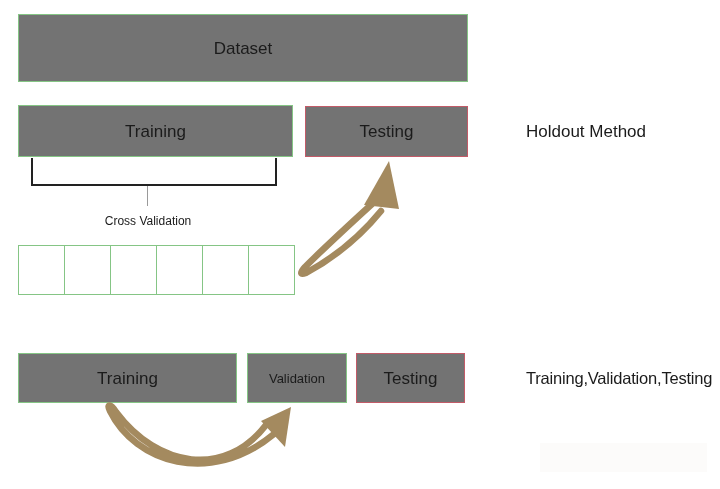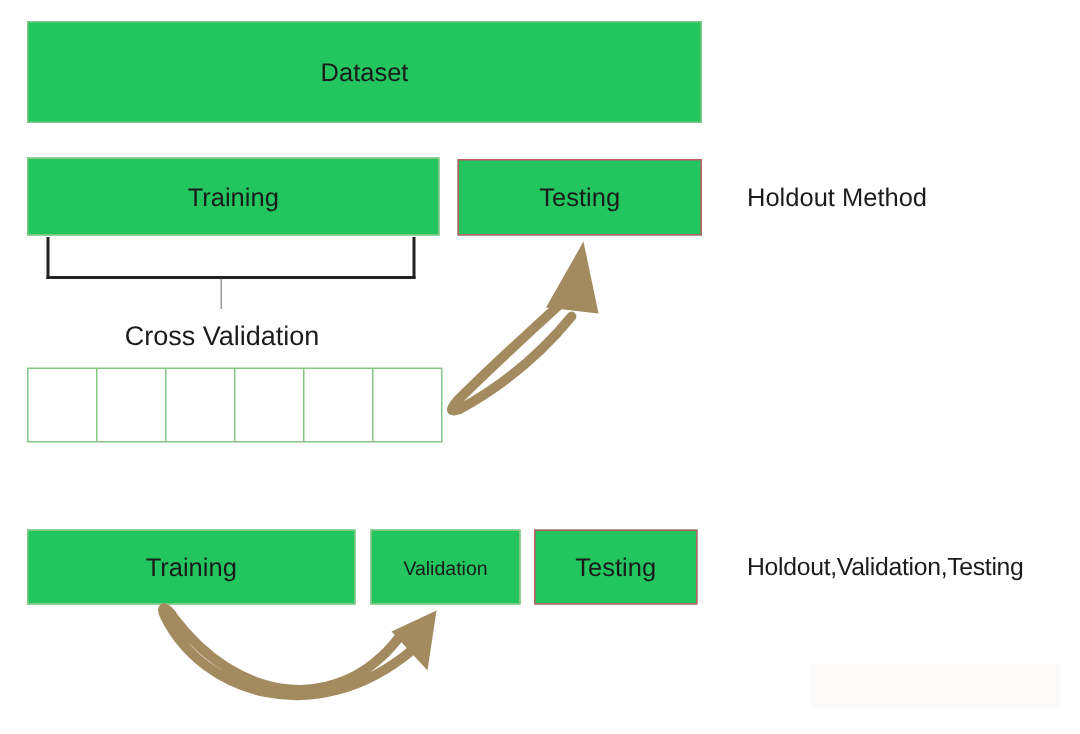--- a/index.html
+++ b/index.html
@@ -11,33 +11,34 @@
     font-family: "Liberation Sans", "DejaVu Sans", sans-serif;
     color: var(--text-color, #1b1b1b);
     overflow: hidden;
   }
   .box {
     position: absolute;
     display: flex;
     align-items: center;
     justify-content: center;
     box-sizing: border-box;
-    background: #22c55e;
+    background: #737373;
     font-size: 17px;
     line-height: 1;
   }
   .box.green { border: 1.5px solid var(--green-border, #85c585); }
   .box.red   { border: 1.5px solid var(--red-border,   #c25b68); text-align: center; }
 
   .caption {
     position: absolute;
     display: flex;
     align-items: center;
     font-size: 17px;
     white-space: nowrap;
+    margin-left: 28px;
   }
 
   #dataset-box    { left: 18px;  top: 14px;  width: 450px; height: 68px; }
   #training-top   { left: 18px;  top: 105px; width: 275px; height: 52px; }
   #testing-top    { left: 305px; top: 106px; width: 163px; height: 51px; }
   #holdout-caption{ left: 498px; top: 106px; height: 51px; }
 
   #cv-bracket {
     position: absolute;
     left: 31px; top: 158px;
@@ -50,21 +51,21 @@
   #cv-tick {
     position: absolute;
     left: 147px; top: 186px;
     width: 0; height: 20px;
     border-left: 1.5px solid var(--tick-color, #9a9a9a);
   }
   #cv-label {
     position: absolute;
     left: 28px; top: 214px; width: 240px;
     text-align: center;
-    font-size: 18px;
+    font-size: 12px;
   }
   #cv-folds {
     position: absolute;
     left: 18px; top: 245px;
     width: 277px; height: 50px;
     box-sizing: border-box;
     border: 1.5px solid var(--green-border, #85c585);
     display: flex;
   }
   #cv-folds .fold {
@@ -124,21 +125,21 @@
 
   <div class="box green" id="training-bottom">
     <span>Training</span>
   </div>
   <div class="box green" id="validation-bottom">
     <span>Validation</span>
   </div>
   <div class="box red" id="testing-bottom">
     <span>Testing</span>
   </div>
-  <div class="caption" id="threeway-caption">Holdout,Validation,Testing</div>
+  <div class="caption" id="threeway-caption">Training,Validation,Testing</div>
 
   <div id="watermark-area"></div>
 
   <svg id="arrow-layer" viewBox="0 0 720 489" xmlns="http://www.w3.org/2000/svg">
 
     <g>
       <path d="M372,204 Q326,246 305,267 Q297,276 306,273 Q350,249 381,211" fill="none" style="stroke:var(--arrow-color,#a48a5f)" stroke-width="6.5" stroke-linecap="round" stroke-linejoin="round"></path>
       <polygon points="389,161 364,205 399,209" style="fill:var(--arrow-color,#a48a5f)"></polygon>
     </g>
 

